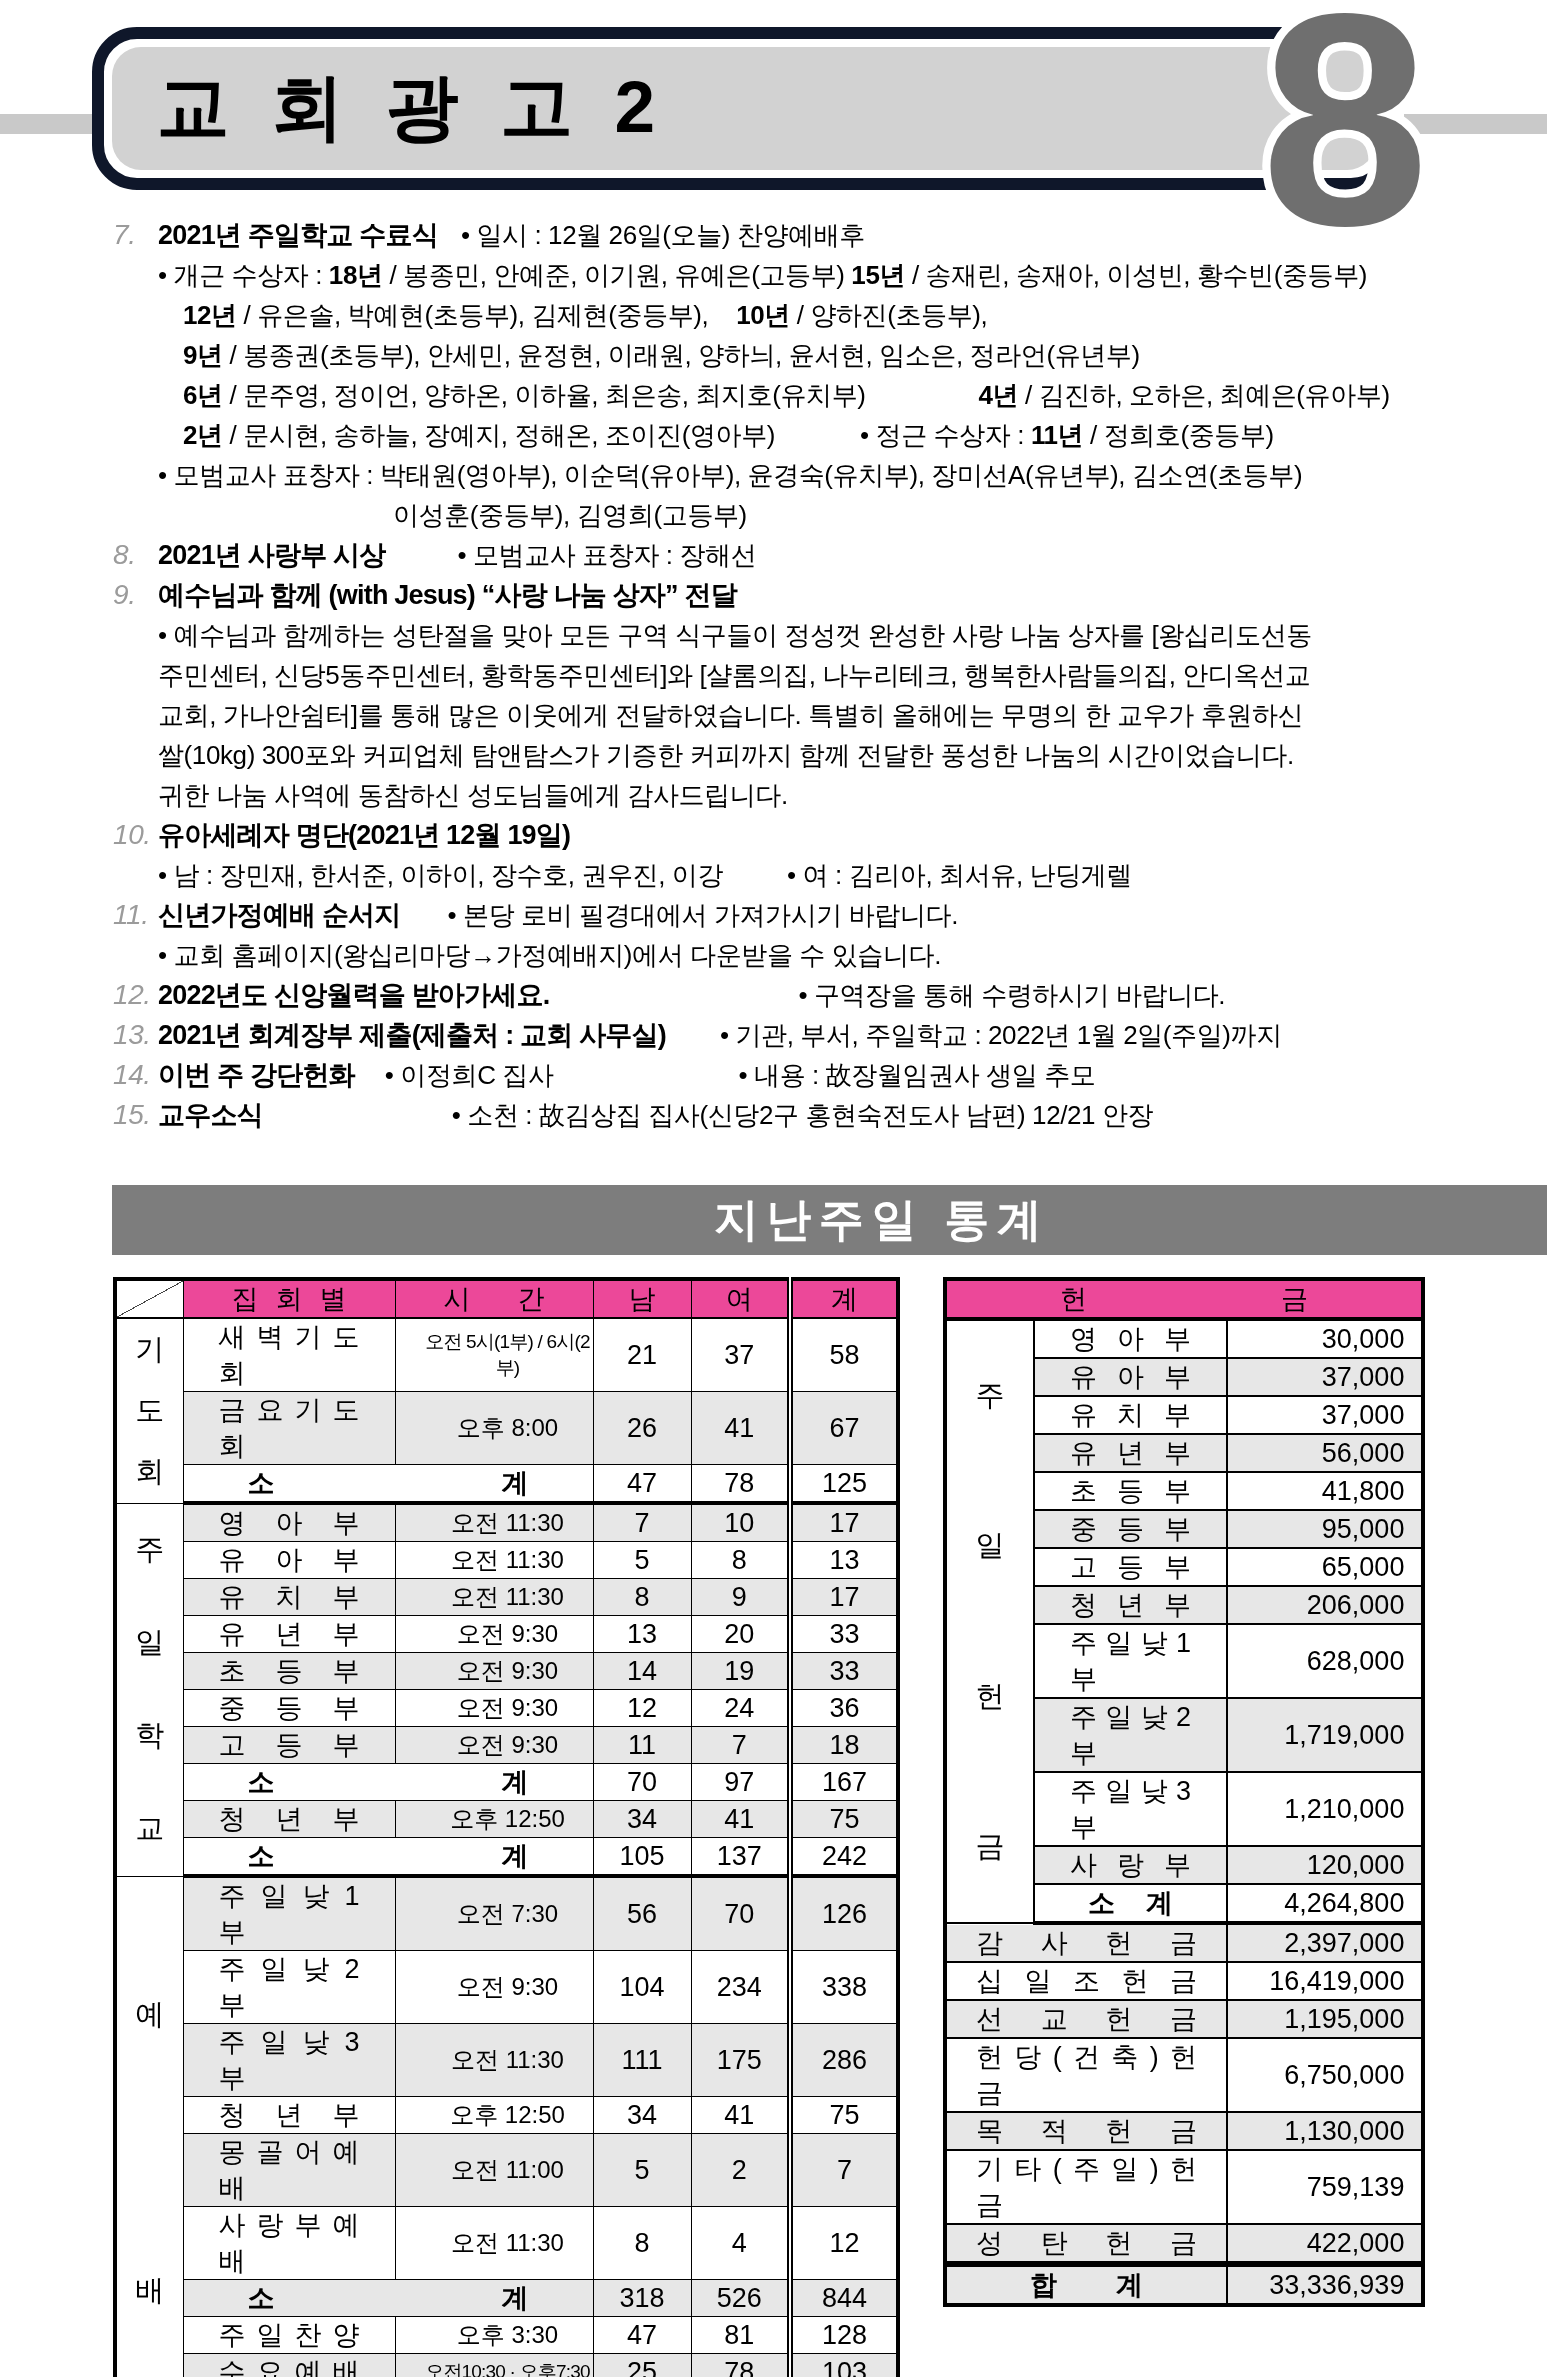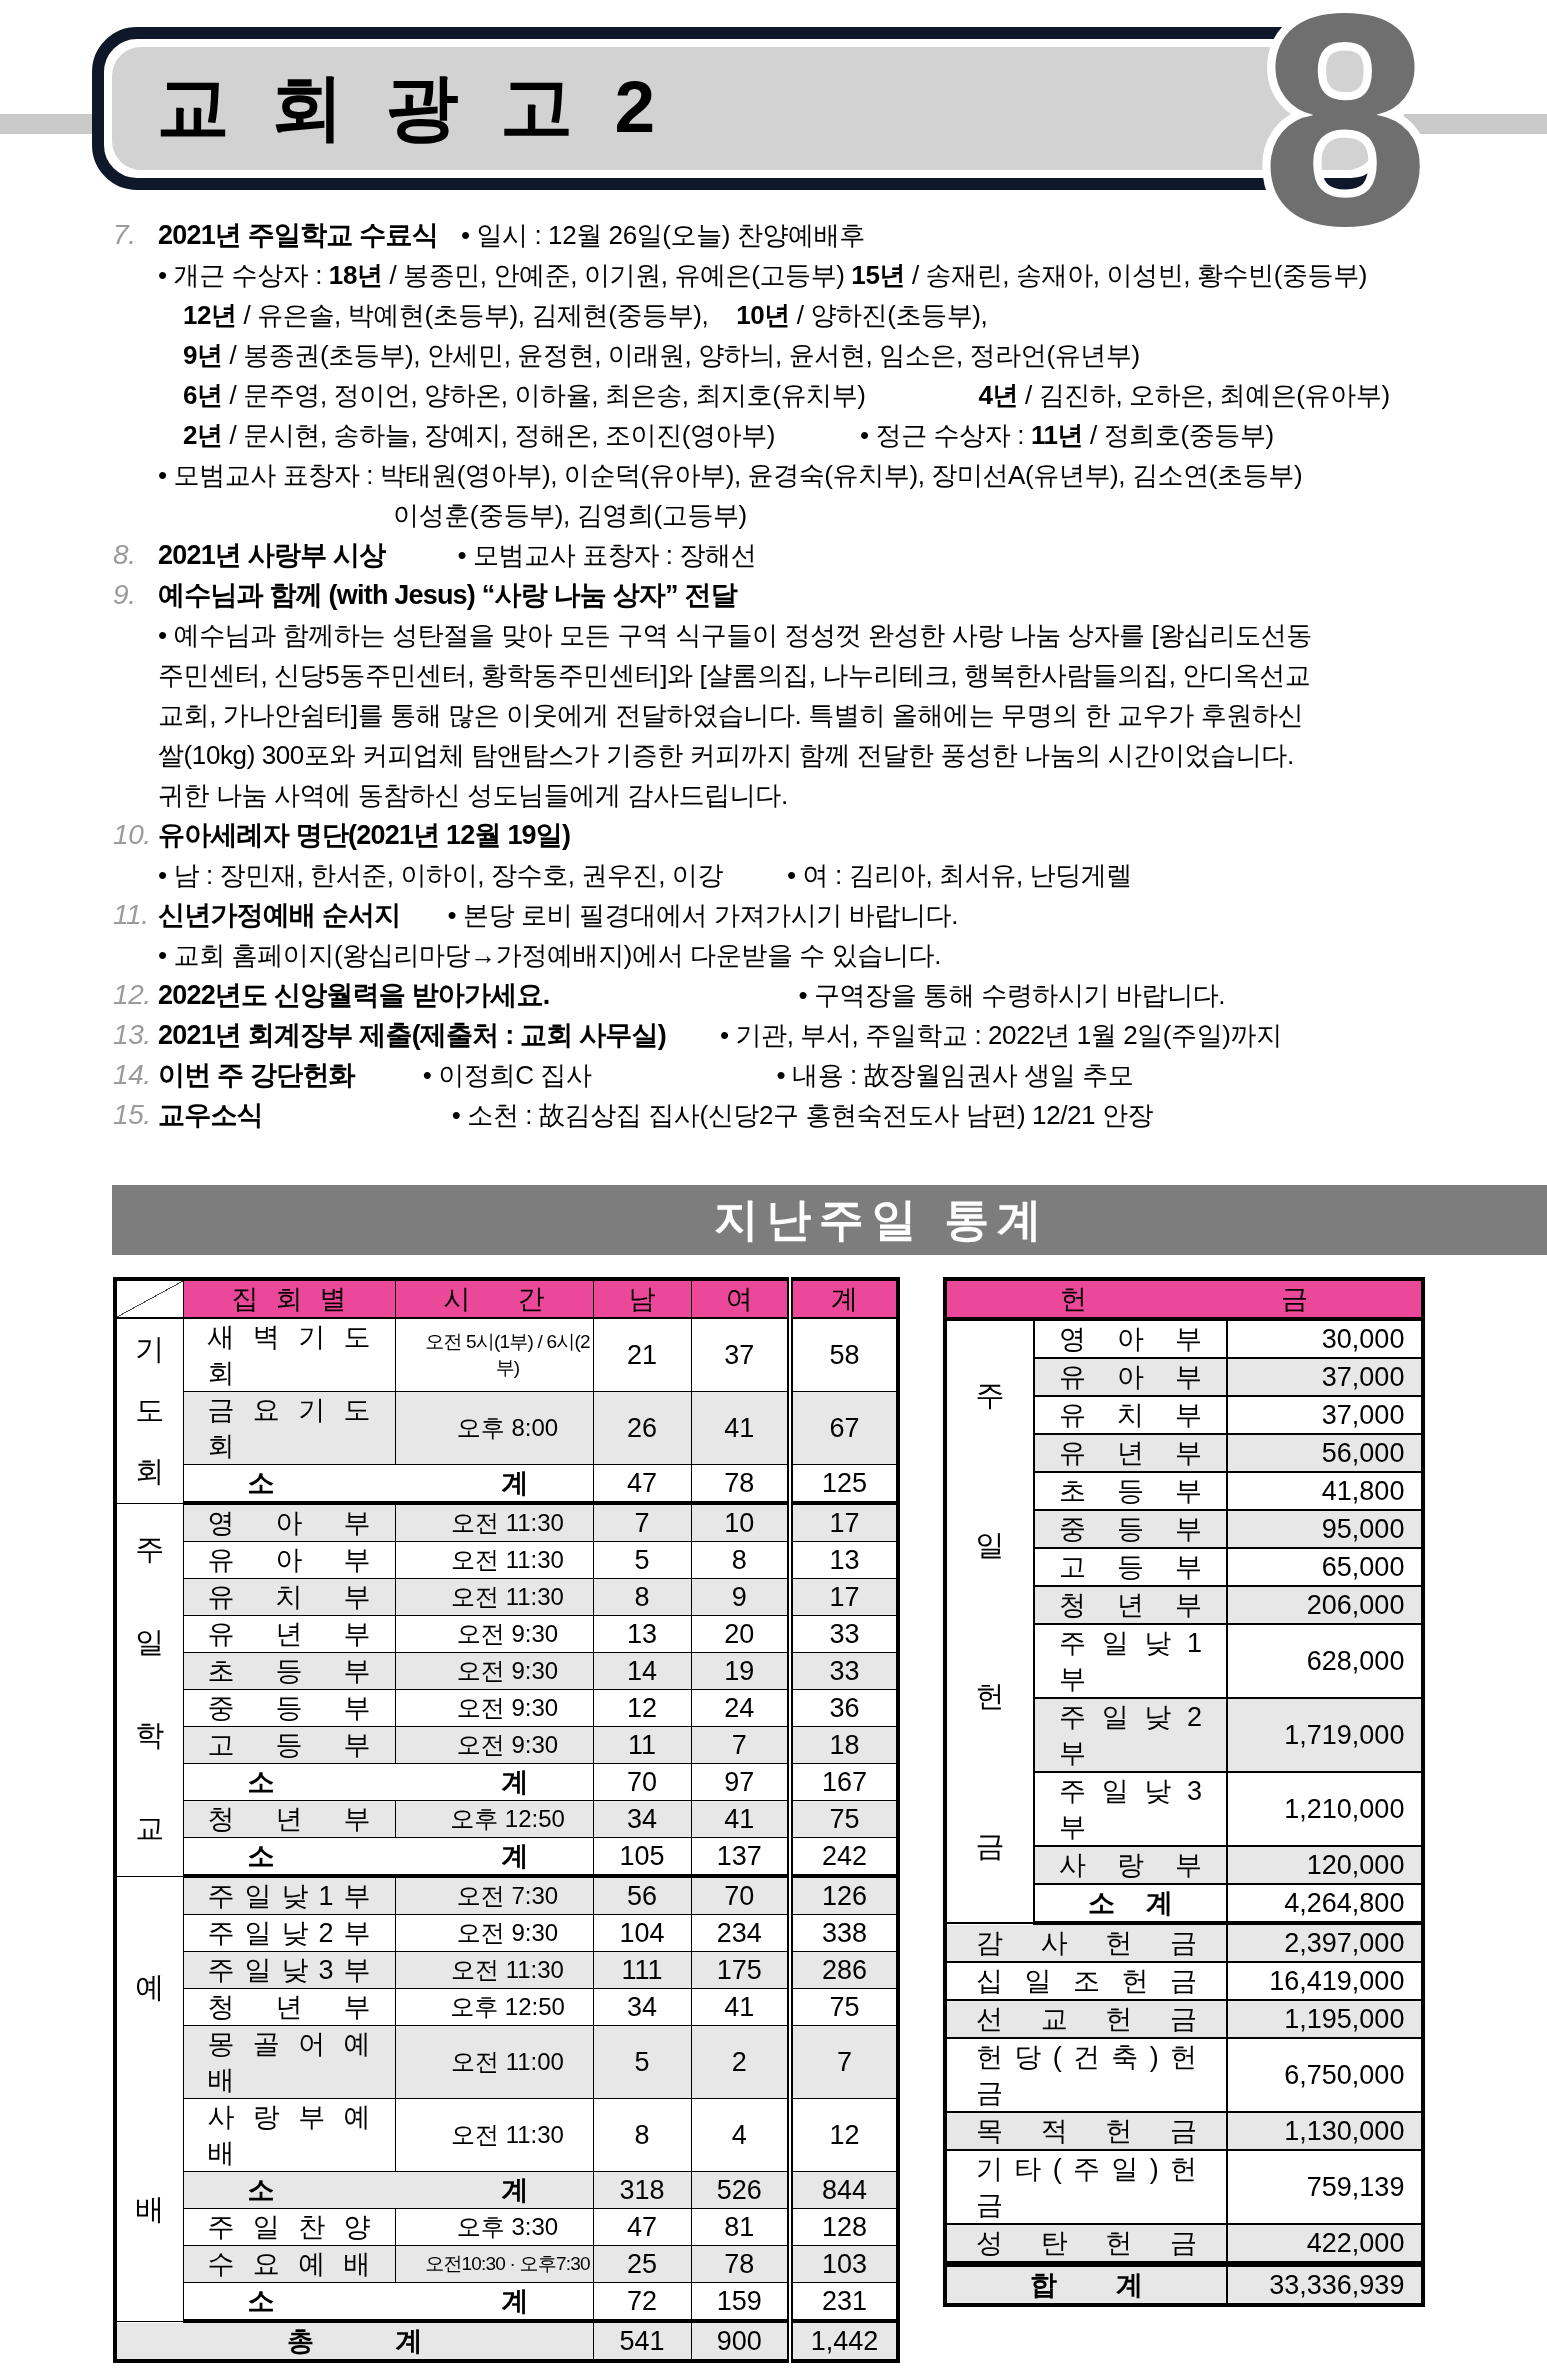--- a/index.html
+++ b/index.html
@@ -35,21 +35,21 @@
      vertical-align:middle;}
   table.att{left:113px;top:1277px;width:783px;height:1044px;border:4.5px solid #000;}
   table.off{left:943px;top:1277px;width:478px;height:1021px;border:4.5px solid #000;}
   table.off td{border-width:2.3px;}
   tr.shade td{background:#e7e7e7;}
   thead td{background:#ec4899;}
   thead td.corner{background:#fff;
      background-image:linear-gradient(to bottom right,transparent 49.2%,#444 49.2%,#444 50.8%,transparent 50.8%);}
   table.att thead td{border-bottom:2.3px solid #000;}
   table.off thead td{border-bottom:4.5px solid #000;}
-  td.j{text-align:justify;text-align-last:justify;padding:0 24px;}
+  td.j{text-align:justify;text-align-last:justify;padding:0 35px;}
   td.hdn{padding:0 48px;}
   td.hht{padding:0 113px;}
   td.time{font-size:24px;padding-left:27px;}
   td.stime{font-size:19px;letter-spacing:-0.8px;}
   td.tot{border-left:6px double #000;}
   td.amt{text-align:right;padding-right:16.6px;}
   td.g{background:#fff !important;}
   .vl{display:flex;flex-direction:column;justify-content:space-around;align-items:center;
       height:100%;font-size:29px;}
   tr.gend td{border-bottom:4.5px solid #000;}
@@ -92,21 +92,21 @@
       <div class="ann-row ind1"><span>주민센터, 신당5동주민센터, 황학동주민센터]와 [샬롬의집, 나누리테크, 행복한사람들의집, 안디옥선교</span></div>
       <div class="ann-row ind1"><span>교회, 가나안쉼터]를 통해 많은 이웃에게 전달하였습니다. 특별히 올해에는 무명의 한 교우가 후원하신</span></div>
       <div class="ann-row ind1"><span>쌀(10kg) 300포와 커피업체 탐앤탐스가 기증한 커피까지 함께 전달한 풍성한 나눔의 시간이었습니다.</span></div>
       <div class="ann-row ind1"><span>귀한 나눔 사역에 동참하신 성도님들에게 감사드립니다.</span></div>
       <div class="ann-row"><span class="ann-num">10.</span><span class="ann-title">유아세례자 명단(2021년 12월 19일)</span></div>
       <div class="ann-row ind1"><span>• 남 : 장민재, 한서준, 이하이, 장수호, 권우진, 이강</span><span style="margin-left: 64px;">• 여 : 김리아, 최서유, 난딩게렐</span></div>
       <div class="ann-row"><span class="ann-num">11.</span><span class="ann-title">신년가정예배 순서지</span><span style="margin-left: 47px;">• 본당 로비 필경대에서 가져가시기 바랍니다.</span></div>
       <div class="ann-row ind1"><span>• 교회 홈페이지(왕십리마당→가정예배지)에서 다운받을 수 있습니다.</span></div>
       <div class="ann-row"><span class="ann-num">12.</span><span class="ann-title">2022년도 신앙월력을 받아가세요.</span><span style="margin-left: 249px;">• 구역장을 통해 수령하시기 바랍니다.</span></div>
       <div class="ann-row"><span class="ann-num">13.</span><span class="ann-title">2021년 회계장부 제출(제출처 : 교회 사무실)</span><span style="margin-left: 54px;">• 기관, 부서, 주일학교 : 2022년 1월 2일(주일)까지</span></div>
-      <div class="ann-row"><span class="ann-num">14.</span><span class="ann-title">이번 주 강단헌화</span><span style="margin-left: 68px;">• 이정희C 집사</span><span style="margin-left: 185px;">• 내용 : 故장월임권사 생일 추모</span></div>
+      <div class="ann-row"><span class="ann-num">14.</span><span class="ann-title">이번 주 강단헌화</span><span style="margin-left: 30px;">• 이정희C 집사</span><span style="margin-left: 185px;">• 내용 : 故장월임권사 생일 추모</span></div>
       <div class="ann-row"><span class="ann-num">15.</span><span class="ann-title">교우소식</span><span style="margin-left: 189px;">• 소천 : 故김상집 집사(신당2구 홍현숙전도사 남편) 12/21 안장</span></div>
     </div>
 
   <div class="banner">지난주일 통계</div>
 
   <table class="att">
     <colgroup>
         <col style="width:68px">
         <col style="width:212px">
         <col style="width:198px">

